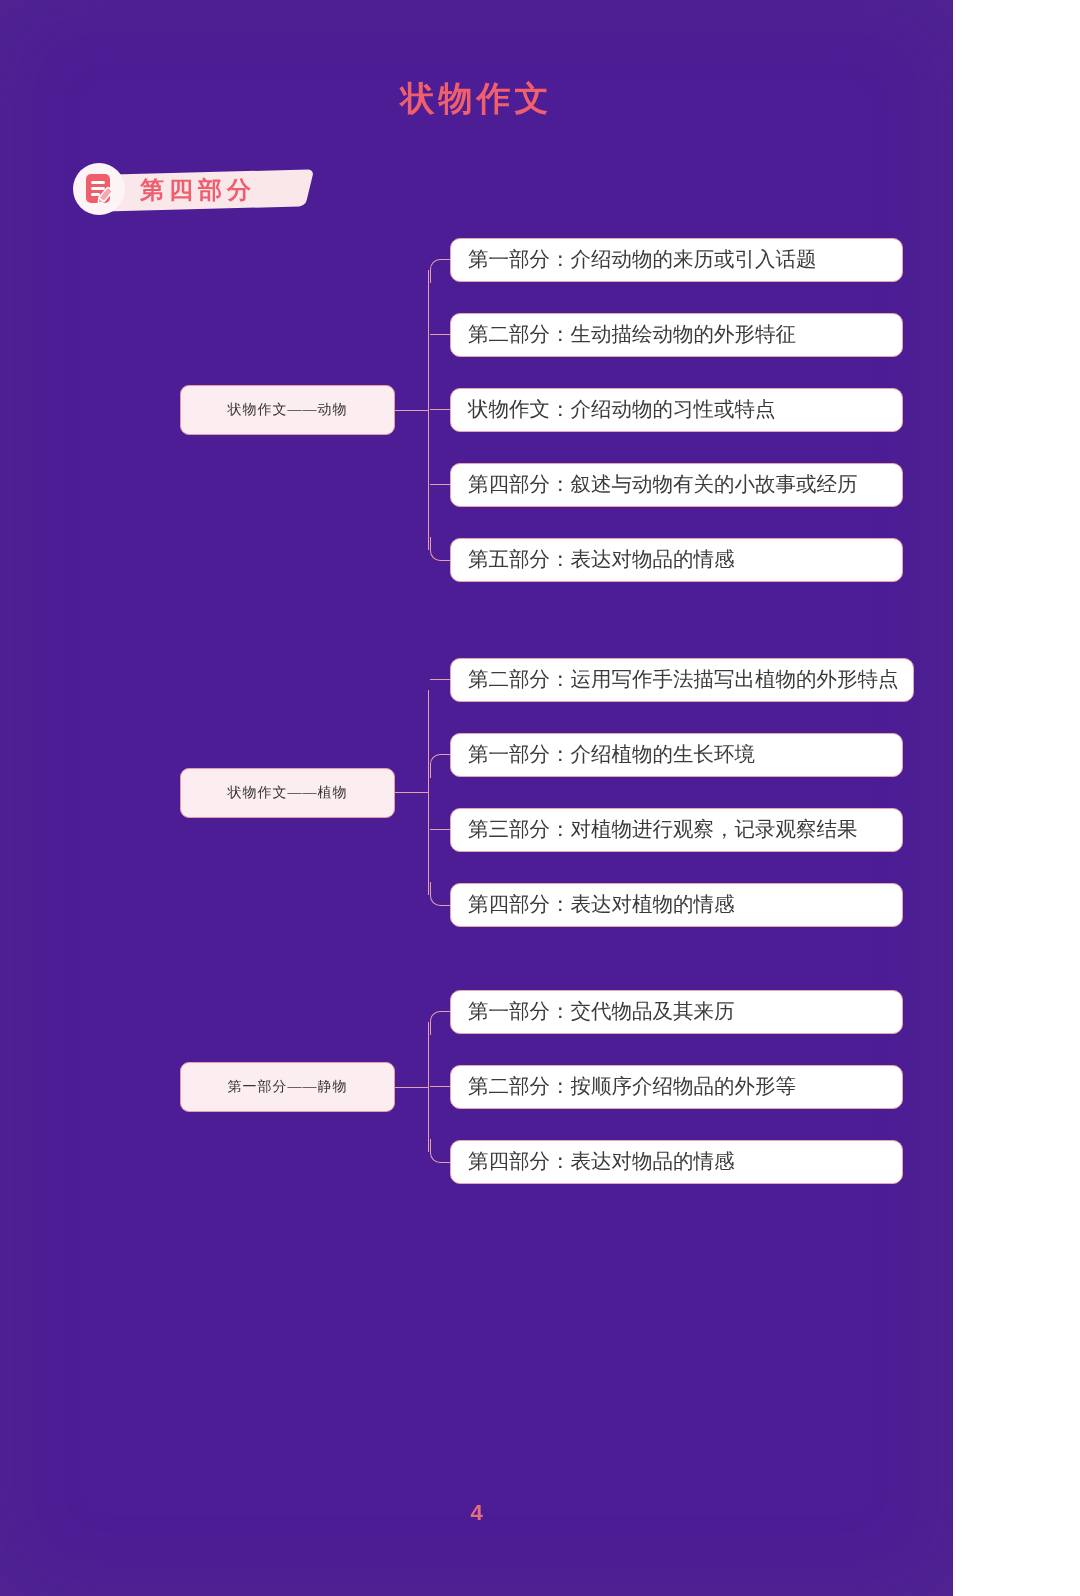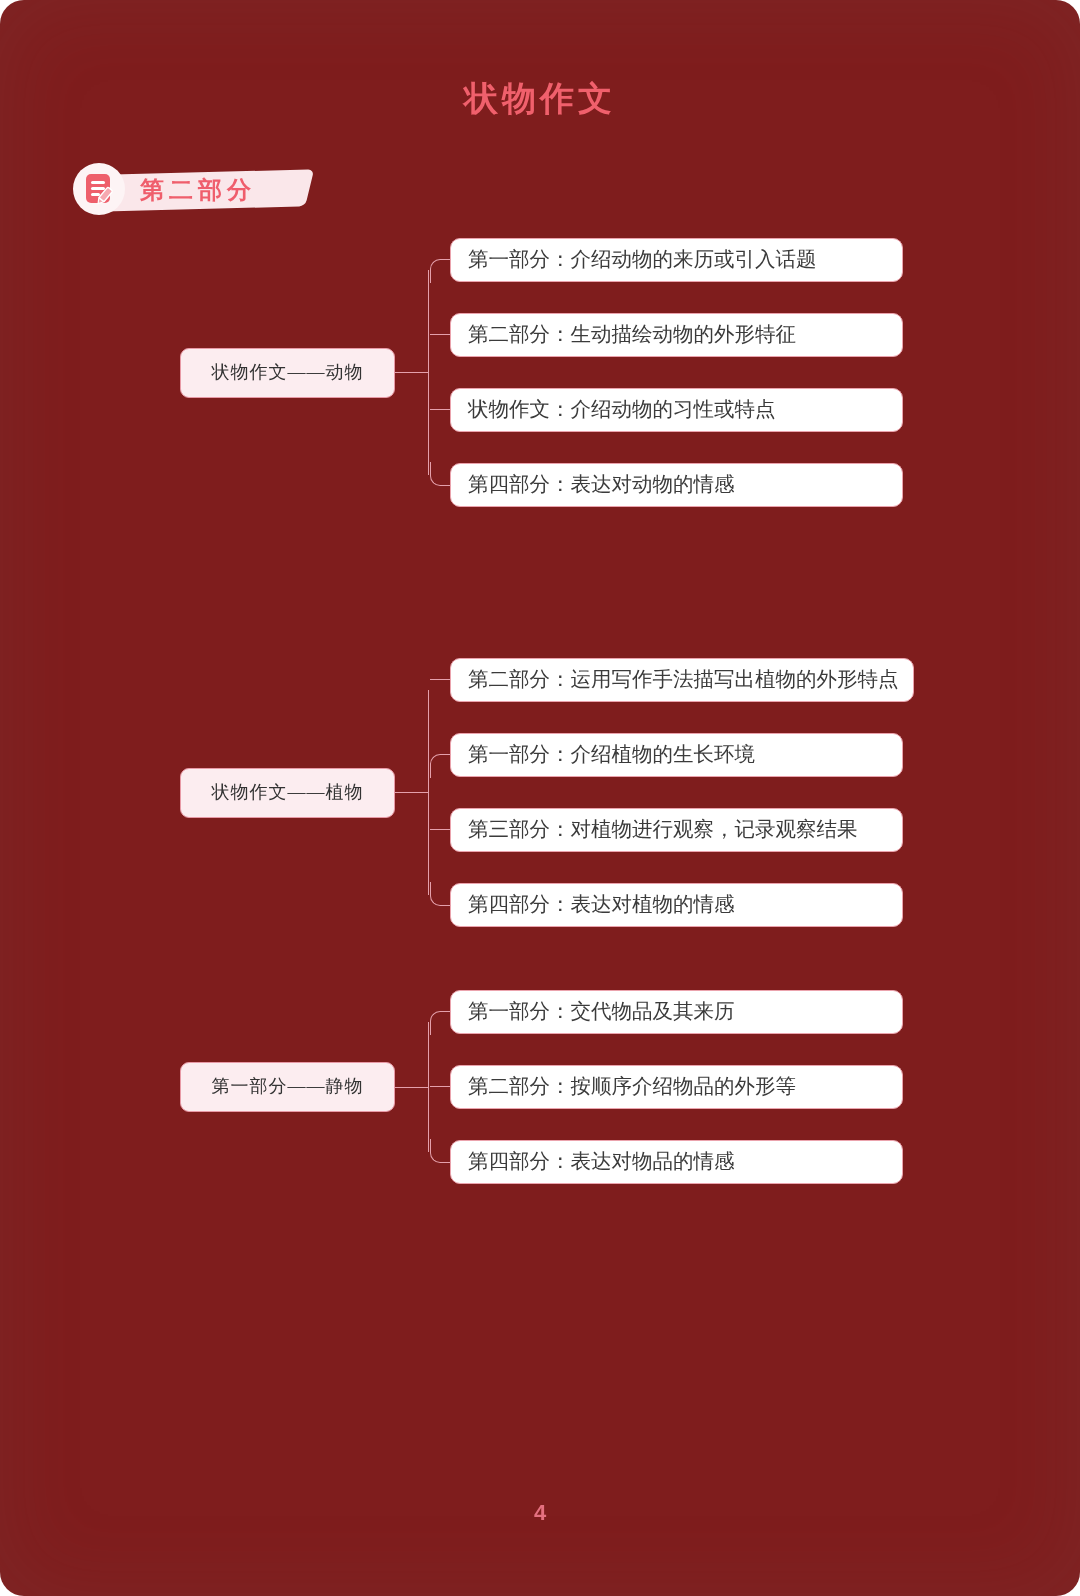--- a/index.html
+++ b/index.html
@@ -1,24 +1,23 @@
 <!DOCTYPE html>
 <html><head>
 <meta charset="utf-8">
 <style>
   html,body{margin:0;padding:0;background:#ffffff;}
   .page{
     position:relative;
-    width:1080px;height:1596px;
-    background:#7f1d1d;
+    width:953px;height:1596px;
+    background:#4c1d95;
     box-shadow:inset 0 0 90px rgba(120,110,110,.12);
     overflow:hidden;
     font-family:"Liberation Serif", serif;
     color:#3b3b3b;
-    border-radius:24px;
   }
   
   .title{
     position:absolute;top:76px;left:0;width:100%;
     margin:0;text-align:center;
     font-family:"Liberation Sans", sans-serif;
     font-weight:bold;font-size:34px;letter-spacing:4px;
     color:#f0606c;
   }
   
@@ -37,21 +36,21 @@
   }
   
   .group{position:absolute;left:180px;display:flex;align-items:center;}
   .g1{top:238px;}
   .g2{top:658px;}
   .g3{top:990px;}
   .root{
     flex:0 0 auto;box-sizing:border-box;
     width:215px;height:50px;line-height:47px;
     background:#fcedf0;border:1.5px solid #e89aa6;border-radius:9px;
-    text-align:center;font-size:18px;letter-spacing:1px;color:#333;
+    text-align:center;font-size:14px;letter-spacing:1px;color:#333;
   }
   .rootline{flex:0 0 auto;width:33px;height:0;border-top:1.5px solid #e4a0ab;}
   .branches{
     position:relative;display:flex;flex-direction:column;
     gap:31px;padding-left:22px;align-items:flex-start;
   }
   .branches::before{ 
     content:"";position:absolute;left:0;top:32px;bottom:32px;width:0;
     border-left:1.5px solid #e4a0ab;
   }
@@ -98,31 +97,32 @@
         <rect x="14" y="12" width="24" height="29" rx="5" fill="#ee5f6b"></rect>
         <rect x="19" y="19" width="14" height="3" rx="1.5" fill="#ffffff"></rect>
         <rect x="19" y="25" width="14" height="3" rx="1.5" fill="#ffffff"></rect>
         <rect x="19" y="31" width="9" height="3" rx="1.5" fill="#ffffff"></rect>
         <g transform="rotate(40 33 33)">
           <rect x="30" y="25" width="6.5" height="14" rx="1.5" fill="#f6a9b0" stroke="#ffffff" stroke-width="1.4"></rect>
           <path d="M30 39 L36.5 39 L33.2 44 Z" fill="#f6a9b0" stroke="#ffffff" stroke-width="1.2"></path>
         </g>
       </svg>
     </span>
-    <span class="badge-label">第二部分</span>
+    <span class="badge-label">第四部分</span>
   </div>
 
   <div class="group g1">
     <div class="root">状物作文——动物</div>
     <div class="rootline"></div>
     <div class="branches">
       <div class="node first">第一部分：介绍动物的来历或引入话题</div>
       <div class="node mid">第二部分：生动描绘动物的外形特征</div>
       <div class="node mid">状物作文：介绍动物的习性或特点</div>
-      <div class="node last">第四部分：表达对动物的情感</div>
+      <div class="node mid">第四部分：叙述与动物有关的小故事或经历</div>
+      <div class="node last">第五部分：表达对物品的情感</div>
     </div>
   </div>
 
   <div class="group g2">
     <div class="root">状物作文——植物</div>
     <div class="rootline"></div>
     <div class="branches">
       <div class="node mid">第二部分：运用写作手法描写出植物的外形特点</div>
       <div class="node first">第一部分：介绍植物的生长环境</div>
       <div class="node mid">第三部分：对植物进行观察，记录观察结果</div>

